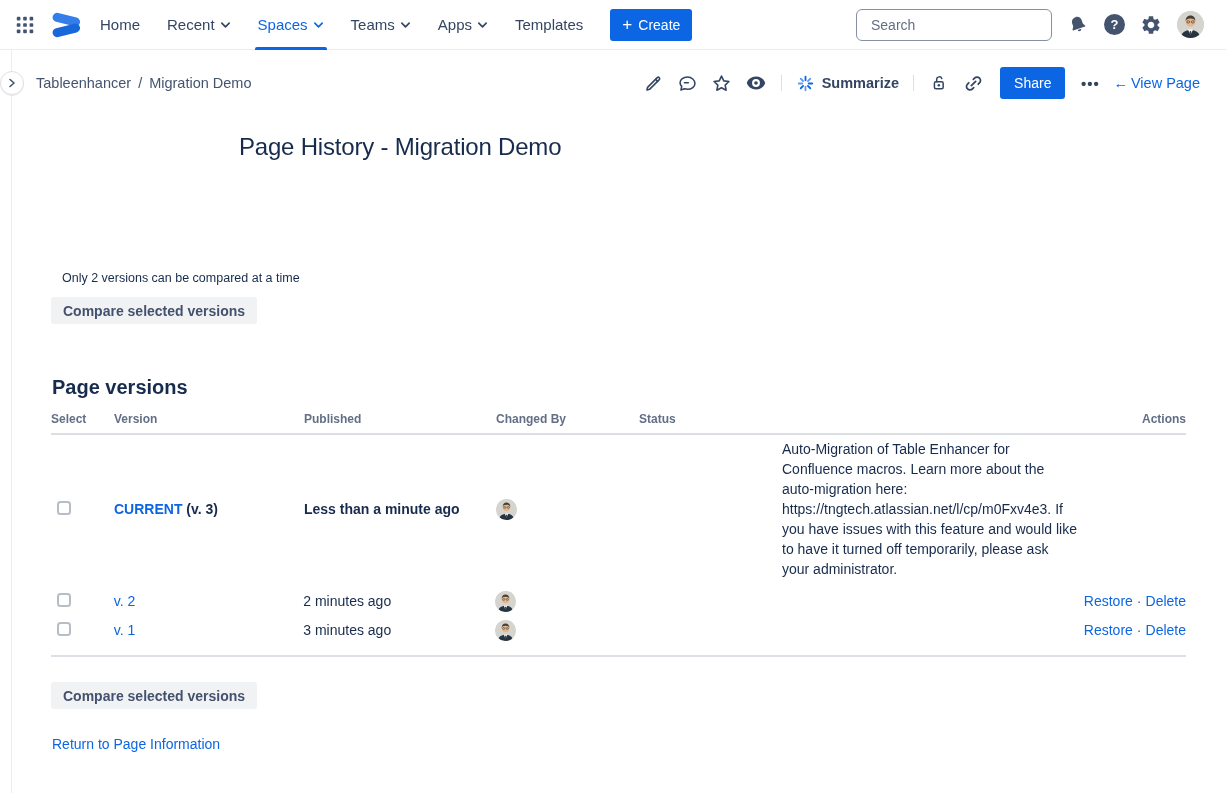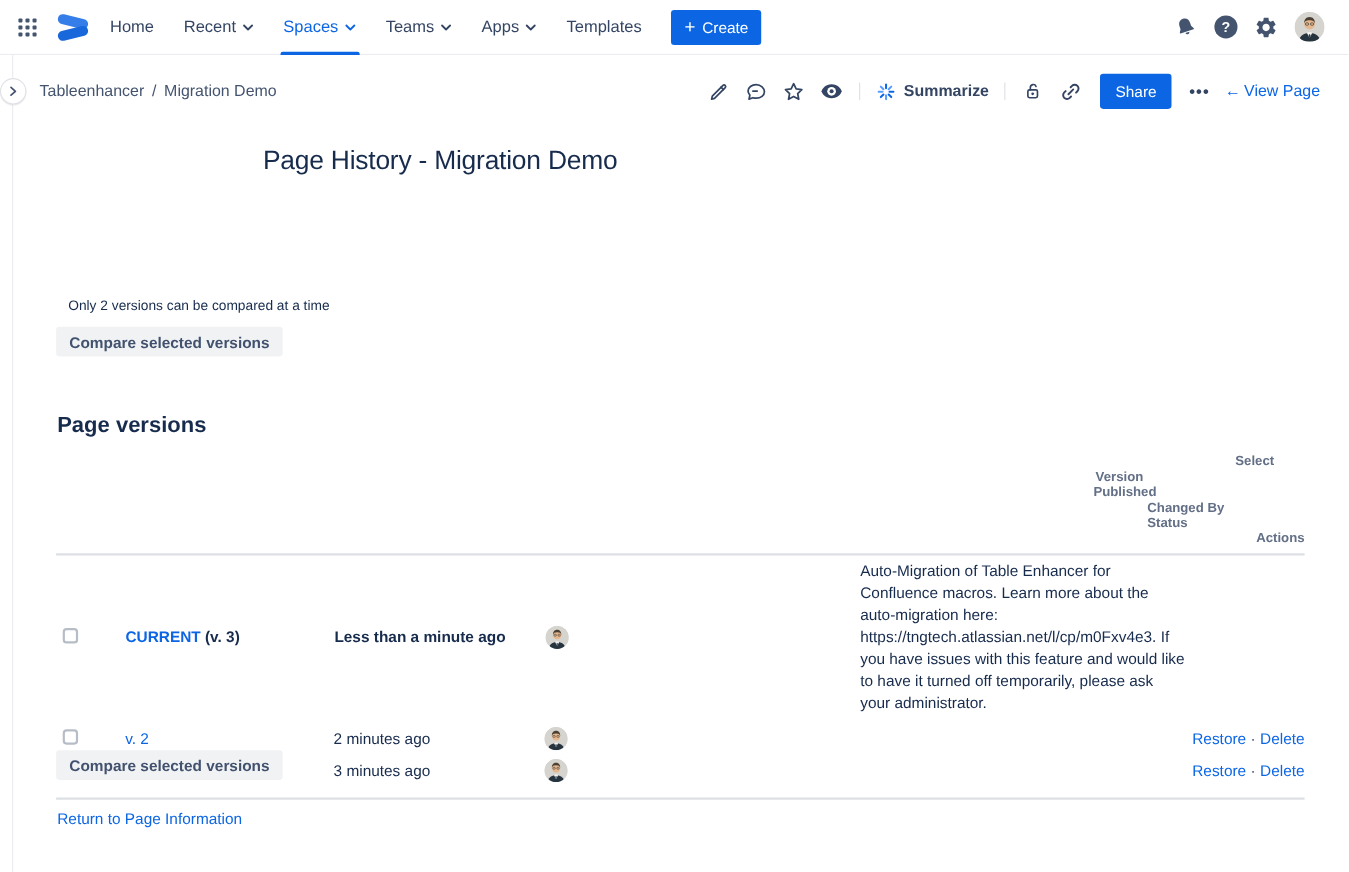--- a/index.html
+++ b/index.html
@@ -93,21 +93,21 @@
     background:#F1F2F4; color:#42526E; font-size:14px; font-weight:700; cursor:pointer; font-family:inherit;
   }
   .compare-btn.top { top:297px; }
   .compare-btn.bottom { top:682px; }
   .section-title { position:absolute; left:52px; top:376px; font-size:20px; font-weight:600; color:#172B4D; }
 
   .versions-table { position:absolute; left:51px; top:412px; width:1135px; font-size:14px; }
   .vt-row { display:flex; align-items:center; }
   .vt-head {
     align-items:flex-end; padding-bottom:7px; border-bottom:2px solid #DCDFE4;
-    color:#626F86; font-size:12px; font-weight:700;flex-direction:column;
+    color:#626F86; font-size:12px; font-weight:700;
   }
   .col-select { width:63px; }
   .col-version { width:190px; }
   .col-published { width:192px; }
   .col-changed { width:143px; }
   .col-status { width:143px; }
   .col-comment { width:305px; }
   .col-actions { flex:1; text-align:right; }
   .vt-row.r1 { min-height:148px; }
   .vt-row.r2, .vt-row.r3 { height:36px; }
@@ -181,20 +181,27 @@
     </div>
     <div class="nav-item">
       <span>Templates</span>
     </div>
   </nav>
   <button class="create-btn">
     <span class="plus">+</span>
     <span>Create</span>
   </button>
   <div class="topnav-right">
+    <div class="search-box">
+      <svg width="17" height="17" viewBox="0 0 24 24">
+        <circle cx="10.5" cy="10.5" r="6" fill="none" stroke="#626F86" stroke-width="2"></circle>
+        <line x1="15" y1="15" x2="20" y2="20" stroke="#626F86" stroke-width="2" stroke-linecap="round"></line>
+      </svg>
+      <input type="text" placeholder="Search" style="">
+    </div>
     <button class="icon-btn">
       <svg width="22" height="22" viewBox="0 0 24 24">
         <g transform="rotate(-18 12 12)" fill="#44546F">
           <path d="M12 3c-3.3 0-5.5 2.4-5.5 5.8V12l-1.8 3.2c-.2.4.1.8.5.8h13.6c.4 0 .7-.4.5-.8L17.5 12V8.8C17.5 5.4 15.3 3 12 3z"></path>
           <path d="M10 17a2 2 0 0 0 4 0z"></path>
         </g>
       </svg>
     </button>
     <button class="icon-btn">
       <span class="help-badge">?</span>

